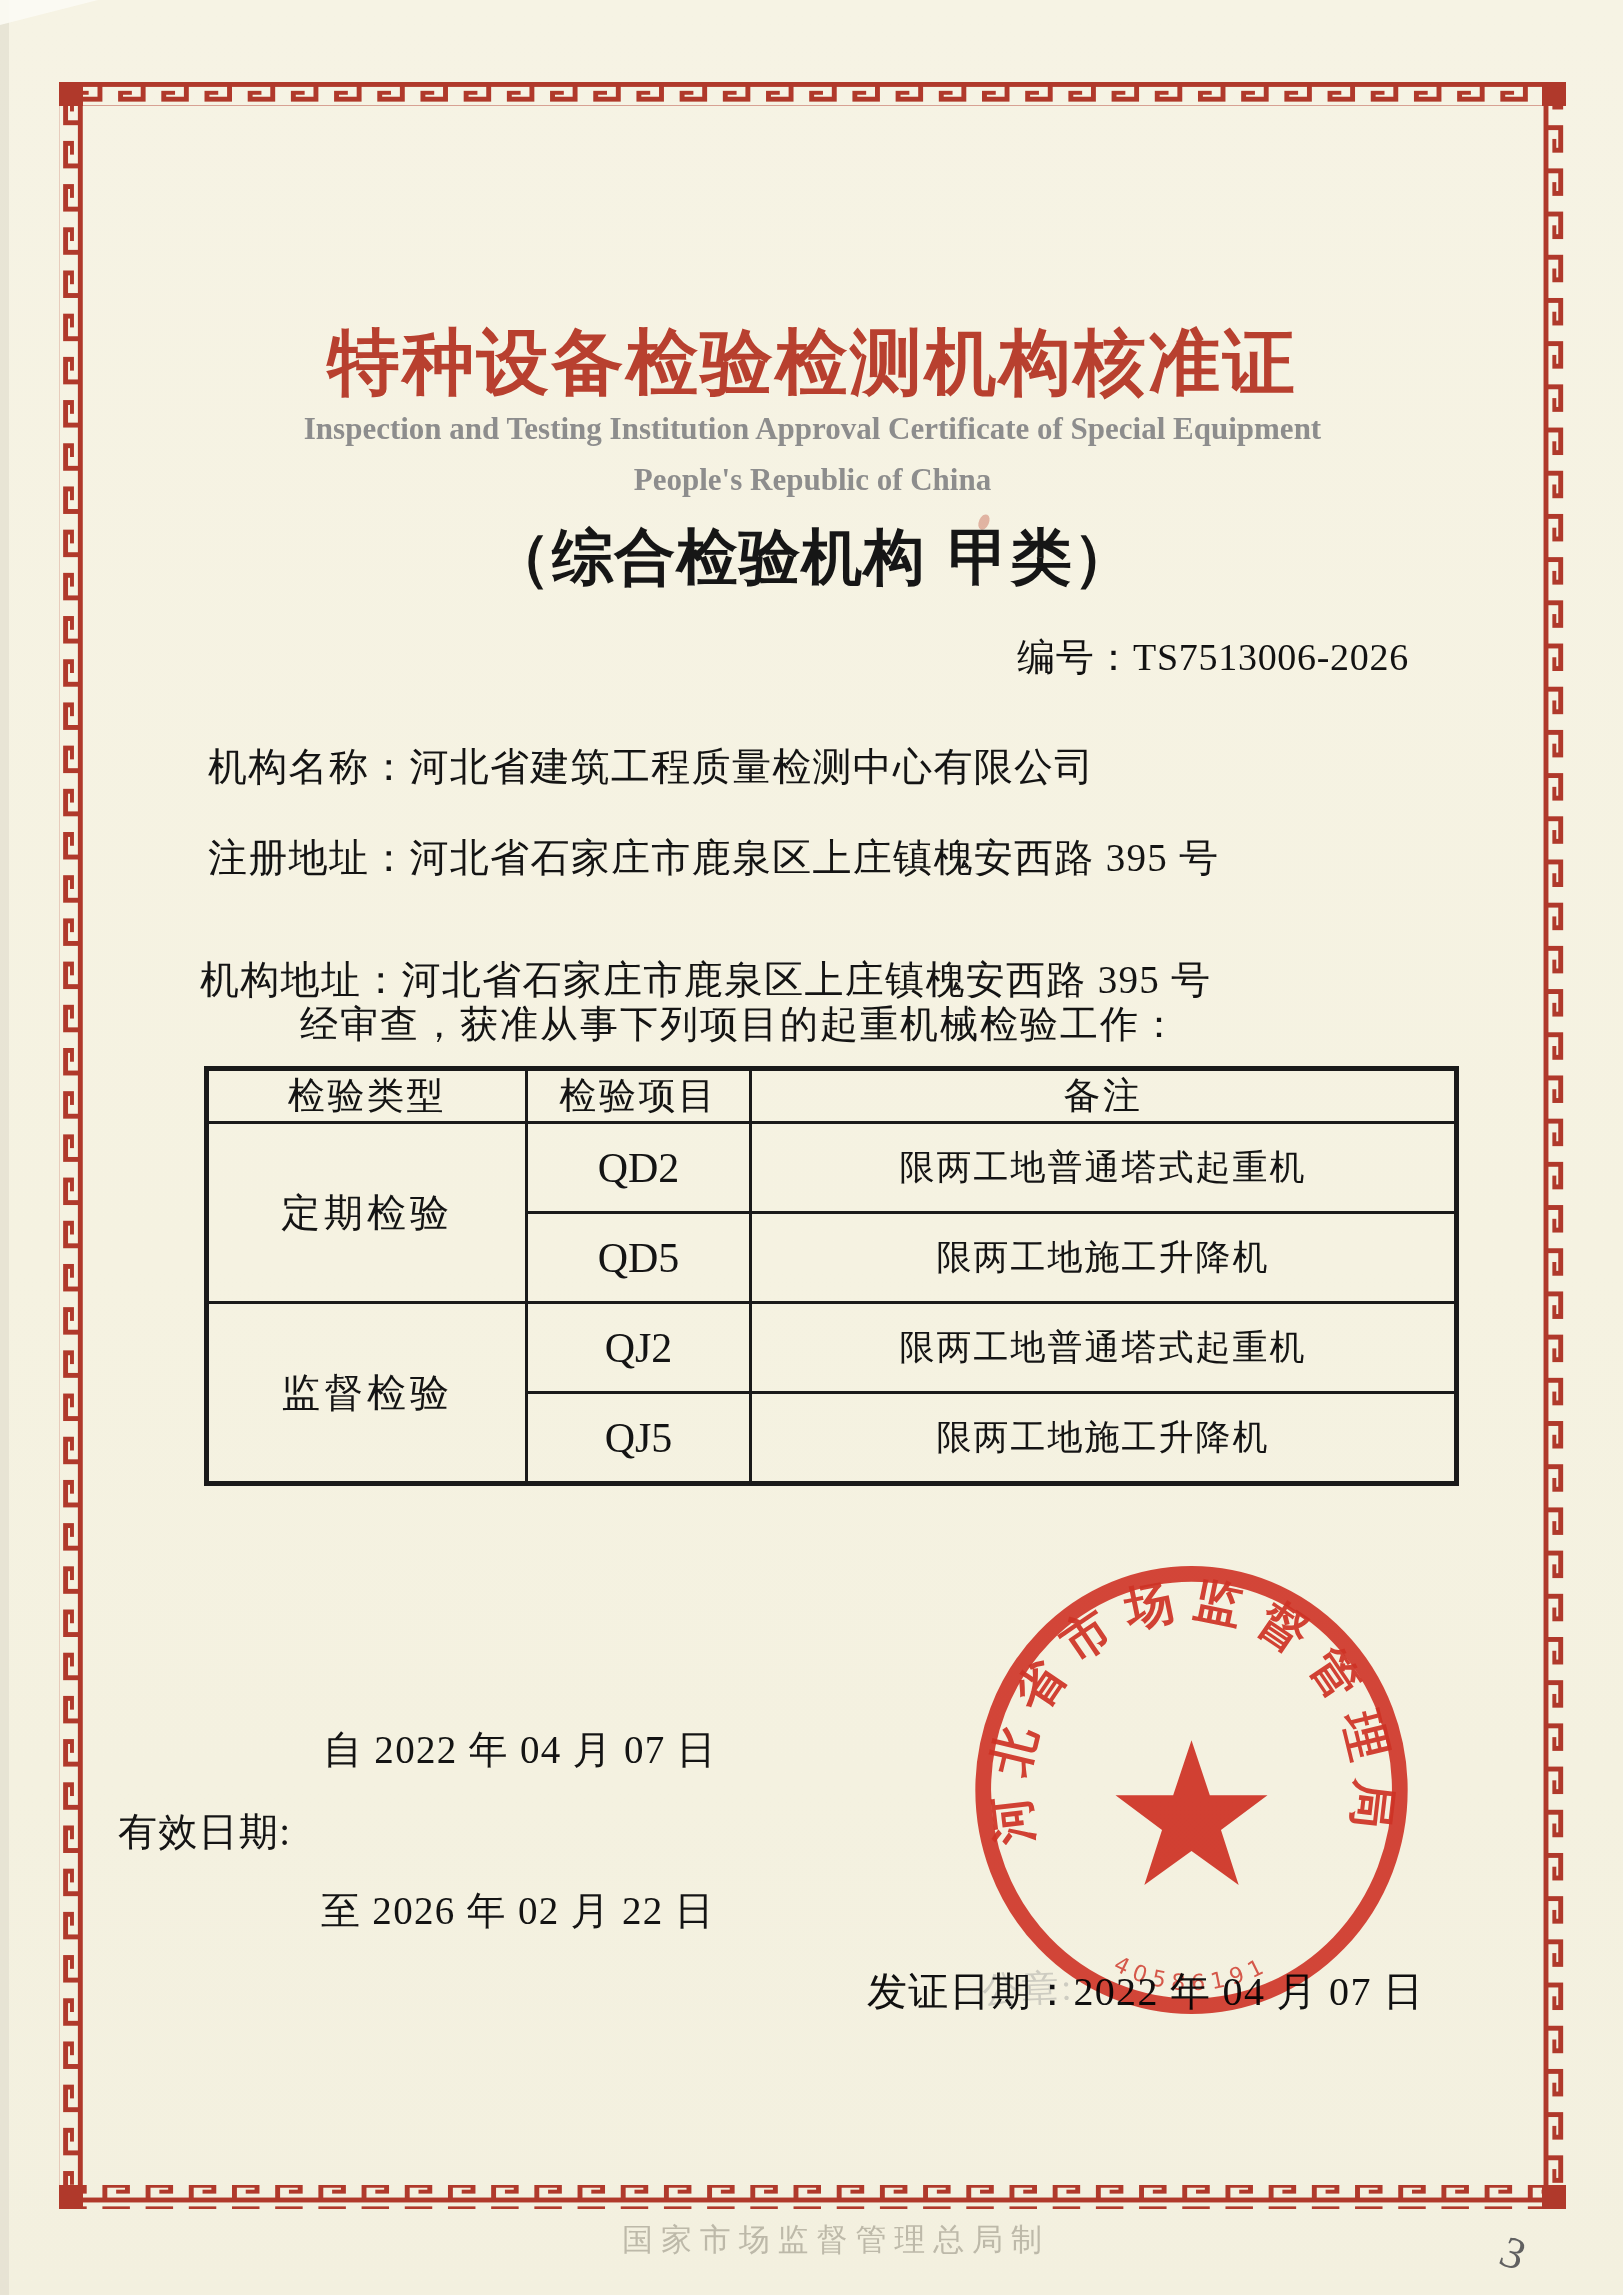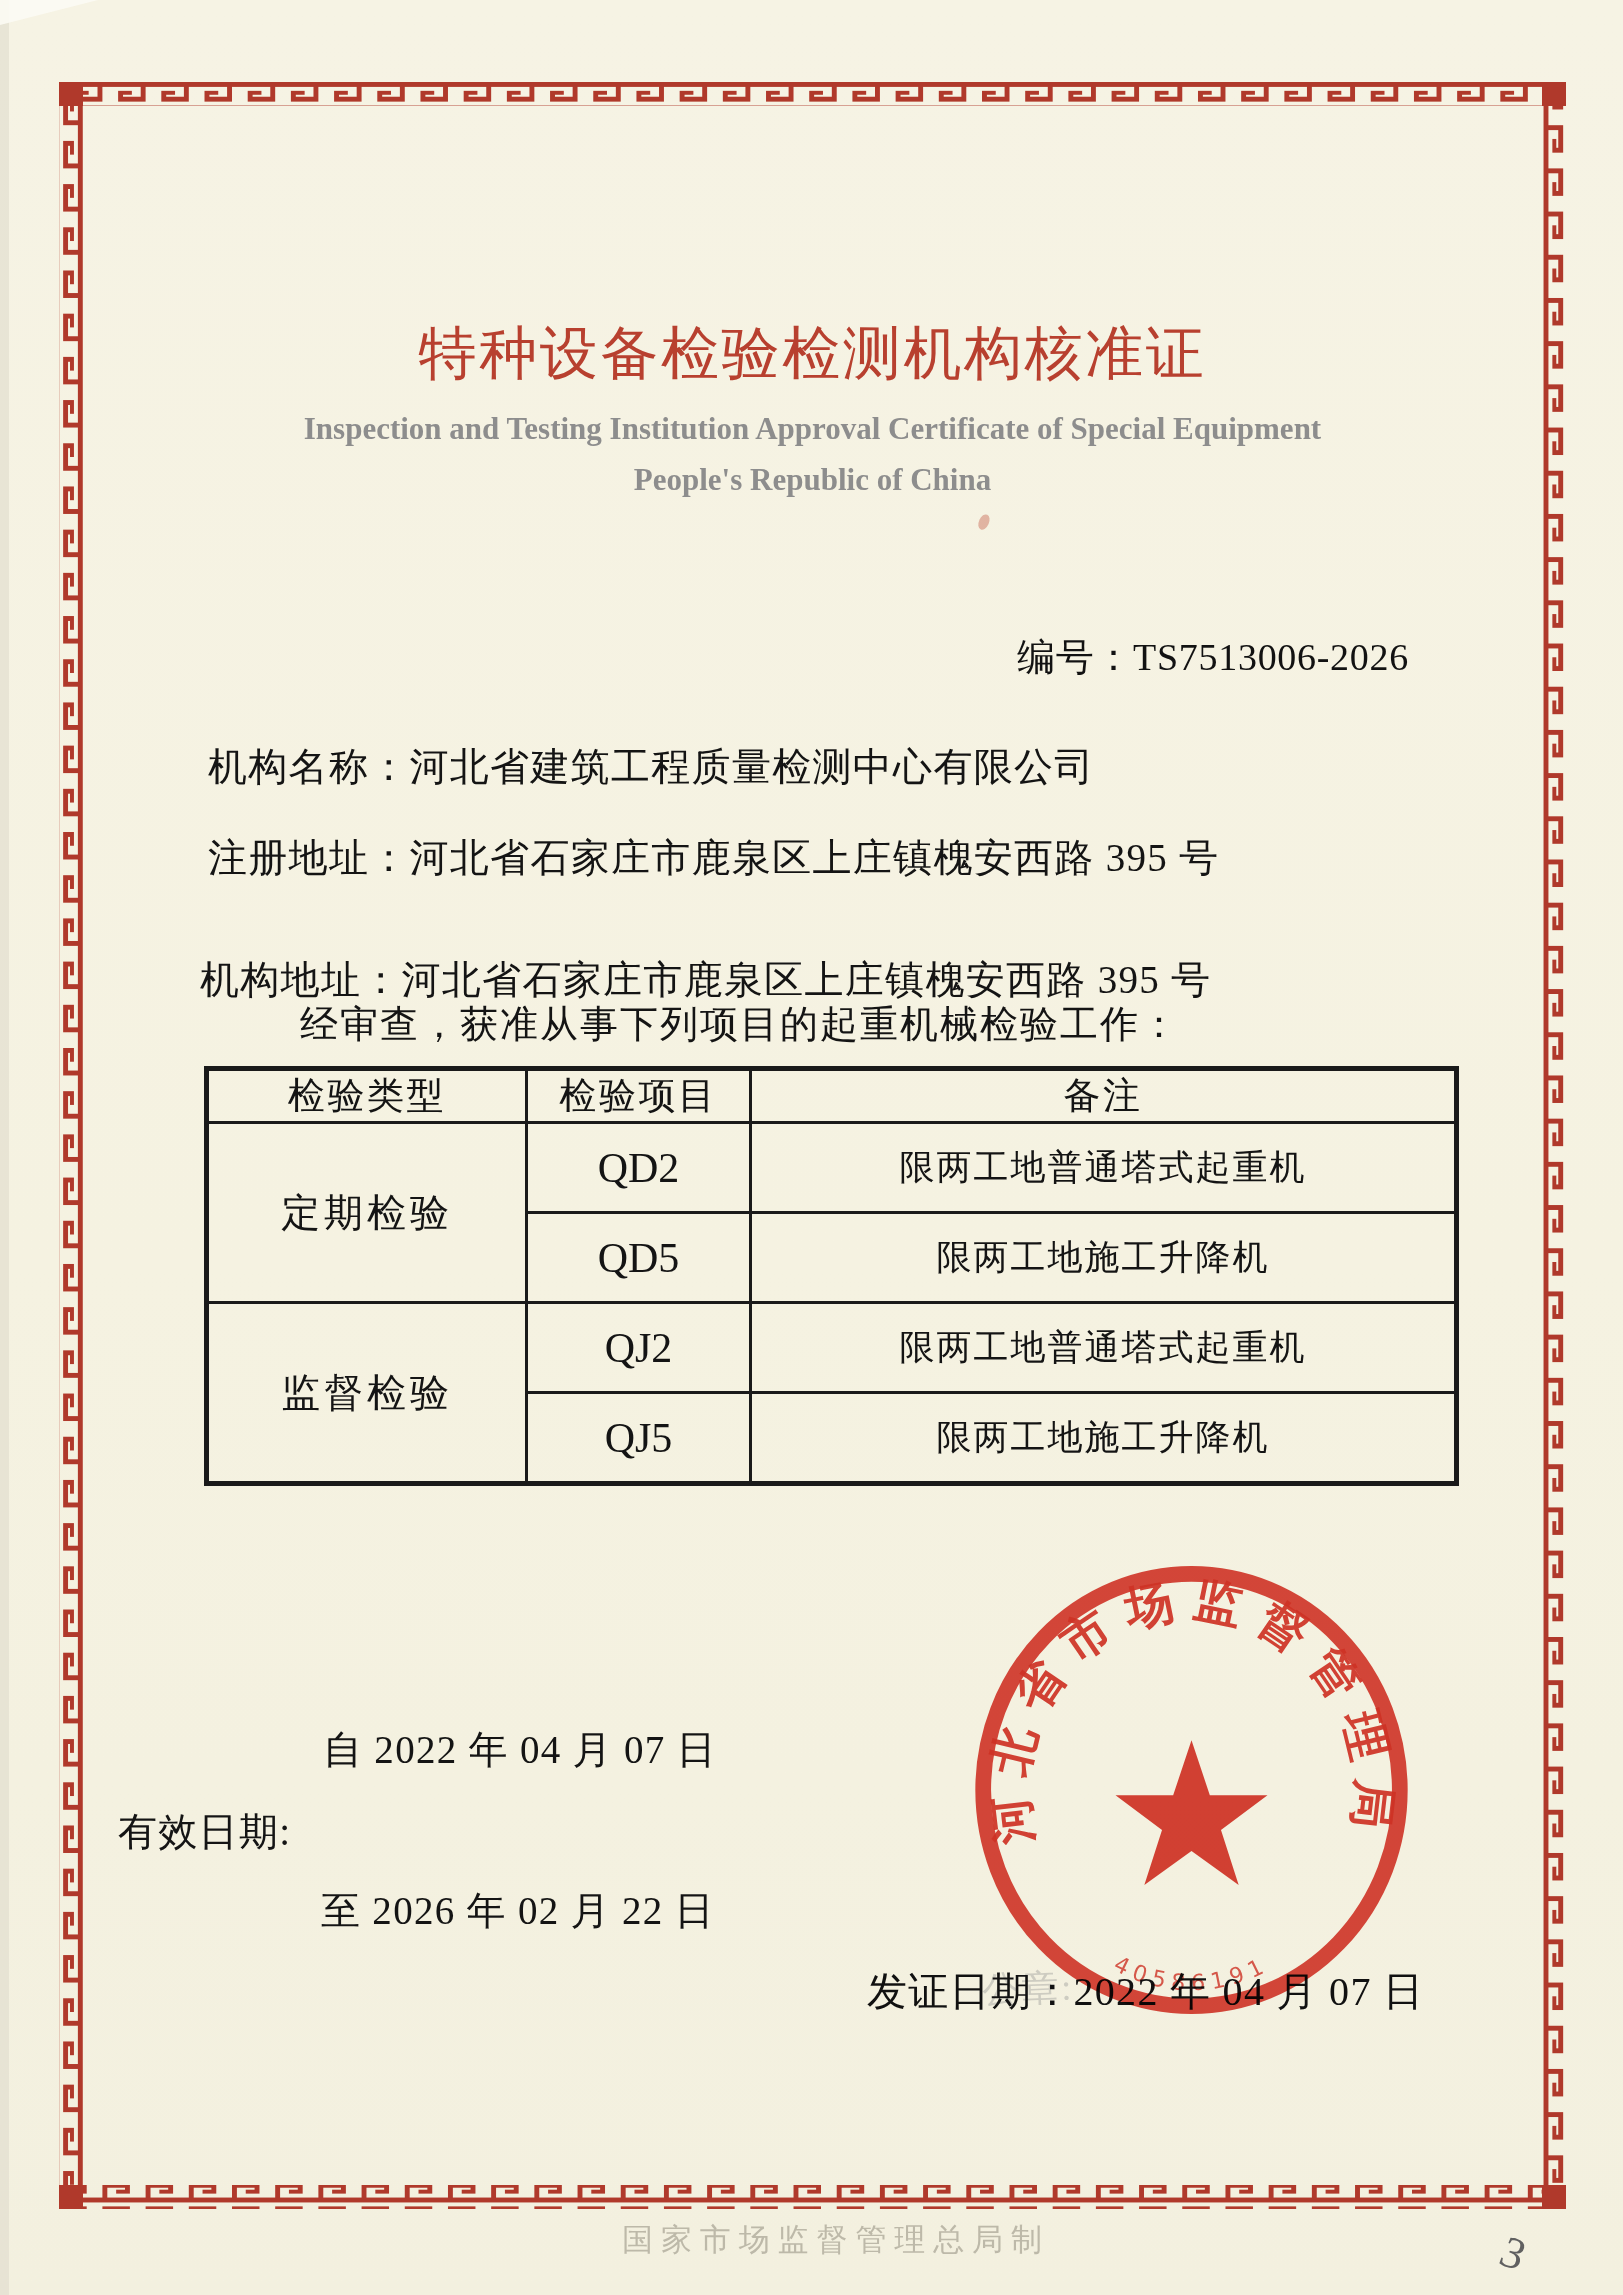--- a/index.html
+++ b/index.html
@@ -4,22 +4,22 @@
 <style>
   html,body{margin:0;padding:0;}
   body{background:#e8e5d6;font-family:"Liberation Serif", serif;}
   .page{position:relative;width:1623px;height:2295px;margin:0 auto;
         background:linear-gradient(180deg,#f6f3e4 0%,#f5f2e1 55%,#f3f0df 100%);
         overflow:hidden;}
   .abs{position:absolute;}
   .centerband{position:absolute;left:59px;width:1507px;text-align:center;}
   .t1{font-family:"DejaVu Sans","Liberation Sans",sans-serif;font-weight:bold;
       font-size:77px;letter-spacing:9.2px;color:#b8402f;}
-  .t2{font-family:"DejaVu Sans","Liberation Sans",sans-serif;font-weight:normal;
-      font-size:58px;letter-spacing:2.6px;color:#b8402f;}
+  .t2{font-family:"DejaVu Sans","Liberation Sans",sans-serif;font-weight:bold;
+      font-size:72px;letter-spacing:2.6px;color:#b8402f;}
   .en{font-family:"Liberation Serif",serif;font-weight:bold;font-size:31px;color:#8d8d8d;}
   .sub{font-family:"DejaVu Sans","Liberation Sans",sans-serif;font-weight:bold;
        font-size:61px;letter-spacing:1.3px;color:#161616;}
   .certno{font-size:38px;color:#121212;letter-spacing:0.7px;margin-top:19px;}
   .infoline{font-size:39px;color:#141414;letter-spacing:1.3px;white-space:nowrap;}
   .apprv{font-size:38px;color:#141414;letter-spacing:2px;white-space:nowrap;}
   table.lic{border-collapse:collapse;table-layout:fixed;width:1250px;
             border:5.9px solid #1a1a1a;background:transparent;}
   table.lic td,table.lic th{border:3.3px solid #1a1a1a;text-align:center;
             vertical-align:middle;padding:0;color:#141414;font-weight:normal;}
@@ -97,20 +97,21 @@
       <rect x="0" y="0" width="36" height="36"></rect>
       <rect x="2266" y="0" width="36" height="36"></rect>
       <rect x="0" y="3214" width="36" height="36"></rect>
       <rect x="2266" y="3214" width="36" height="36"></rect>
     </g>
   </svg>
 
   <div class="centerband t2" style="top:315px;">特种设备检验检测机构核准证</div>
   <div class="centerband en" style="top:411px;">Inspection and Testing Institution Approval Certificate of Special Equipment</div>
   <div class="centerband en" style="top:462px;font-family:Liberation Serif, serif;">People's Republic of China</div>
+  <div class="centerband sub" style="top:517px;">（综合检验机构 甲类）</div>
 
   <div class="abs certno" style="left:1017px;top:613px;">
     <span>编号：</span><span>TS7513006-2026</span>
   </div>
 
   <div class="abs infoline" style="left:208px;top:740px;">
     <span>机构名称：</span><span>河北省建筑工程质量检测中心有限公司</span>
   </div>
   <div class="abs infoline" style="left:208px;top:831px;">
     <span>注册地址：</span><span>河北省石家庄市鹿泉区上庄镇槐安西路 395 号</span>

